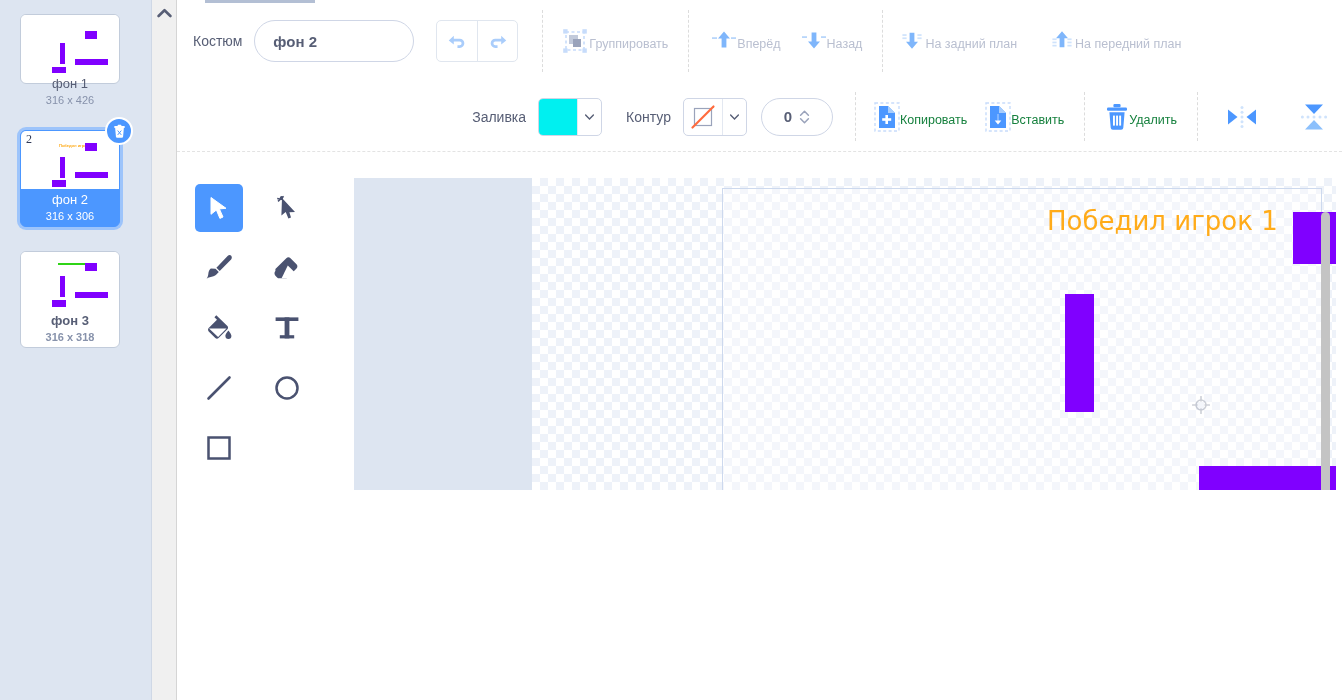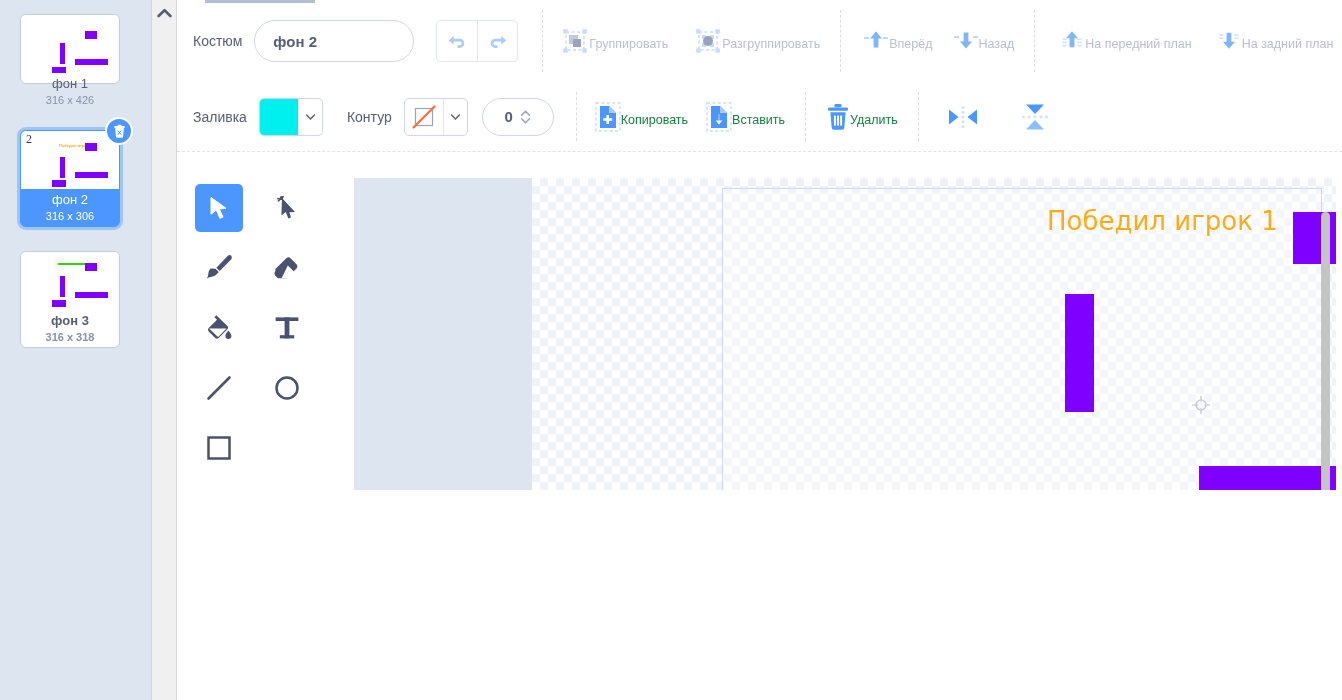--- a/index.html
+++ b/index.html
@@ -74,21 +74,21 @@
   
   #main { position: absolute; left: 177px; top: 0; right: 6px; height: 490px; background:#fff; }
 
   #top-tab-line {
     position: absolute; left: 28px; top: 0; width: 110px; height: 3px;
     background: #b3bfd4;
   }
 
   .toolbar { position: absolute; left: 0; width: 1165px; display: flex; align-items: center; }
   #toolbar-row1 { top: 0; height: 82px; padding-left: 16px; }
-  #toolbar-row2 { top: 82px; height: 70px; padding-left: 16px; border-bottom: 1px dashed #e3e3e3; }
+  #toolbar-row2 { top: 82px; height: 70px; padding-left: 16px; border-bottom: 1px dashed #e3e3e3; justify-content: flex-end; }
   #toolbar-row1::after{
     content:""; position:absolute; left:16px; right:0; bottom:0; height:0;
   }
 
   .tb-label { font-size: 14px; color: #575e75; margin-right: 12px; white-space: nowrap; }
 
   #costume-name-input {
     width: 160px; height: 42px; border-radius: 21px;
     border: 1px solid #cfd6e6; background: #ffffff;
     font-size: 15px; font-weight: bold; color: #575e75;
@@ -280,37 +280,20 @@
             <rect x="21.4" y="2.2" width="4.4" height="4.4" fill="#c7dcfb"></rect>
             <rect x="2.2" y="21.4" width="4.4" height="4.4" fill="#c7dcfb"></rect>
             <rect x="21.4" y="21.4" width="4.4" height="4.4" fill="#c7dcfb"></rect>
             <rect x="8" y="8" width="9" height="9" fill="#c2cadb"></rect>
             <rect x="12" y="12" width="8" height="8" fill="#9aa3bb"></rect>
           </svg>
         </div>
         <div class="tb-cap">Группировать</div>
       </div>
 
-      <div class="tb-item" style="margin-left:10px;">
-        <div class="tb-ico">
-          <svg width="28" height="28" viewBox="0 0 28 28">
-            <rect x="5" y="5" width="18" height="18" fill="none" stroke="#c7dcfb" stroke-width="1.6" stroke-dasharray="3 2.5"></rect>
-            <rect x="2.2" y="2.2" width="4.4" height="4.4" fill="#c7dcfb"></rect>
-            <rect x="21.4" y="2.2" width="4.4" height="4.4" fill="#c7dcfb"></rect>
-            <rect x="2.2" y="21.4" width="4.4" height="4.4" fill="#c7dcfb"></rect>
-            <rect x="21.4" y="21.4" width="4.4" height="4.4" fill="#c7dcfb"></rect>
-            <rect x="8" y="8" width="4" height="4" fill="#c7dcfb"></rect>
-            <rect x="16" y="8" width="4" height="4" fill="#c7dcfb"></rect>
-            <rect x="8" y="16" width="4" height="4" fill="#c7dcfb"></rect>
-            <rect x="16" y="16" width="4" height="4" fill="#c7dcfb"></rect>
-            <circle cx="14" cy="14" r="5" fill="#9aa3bb"></circle>
-          </svg>
-        </div>
-        <div class="tb-cap">Разгруппировать</div>
-      </div>
 
       <div class="tb-sep" style="margin-left:12px;"></div>
 
       <div class="tb-item" style="margin-left:14px;">
         <div class="tb-ico">
           <svg width="26" height="26" viewBox="0 0 26 26">
             <path d="M13 3.5l6 7h-3.6v9h-4.8v-9H7z" fill="#7fb6fb"></path>
             <rect x="1" y="9.2" width="5" height="1.8" fill="#b8d6fb"></rect>
             <rect x="20" y="9.2" width="5" height="1.8" fill="#b8d6fb"></rect>
           </svg>
@@ -323,48 +306,48 @@
           <svg width="26" height="26" viewBox="0 0 26 26">
             <path d="M13 20.5l-6-7h3.6v-9h4.8v9H19z" fill="#7fb6fb"></path>
             <rect x="1" y="8.2" width="5" height="1.8" fill="#b8d6fb"></rect>
             <rect x="20" y="8.2" width="5" height="1.8" fill="#b8d6fb"></rect>
           </svg>
         </div>
         <div class="tb-cap">Назад</div>
       </div>
 
       <div class="tb-sep" style="margin-left:12px;"></div>
+
+      <div class="tb-item" style="margin-left:8px;">
+        <div class="tb-ico">
+          <svg width="26" height="26" viewBox="0 0 26 26">
+            <path d="M13 20.8l6-7h-3.6v-9h-4.8v9H7z" fill="#7fb6fb"></path>
+            <rect x="3.4" y="6.2" width="4.2" height="1.7" fill="#cfe3fc"></rect>
+            <rect x="18.4" y="6.2" width="4.2" height="1.7" fill="#cfe3fc"></rect>
+            <rect x="3.4" y="9.4" width="4.2" height="1.7" fill="#cfe3fc"></rect>
+            <rect x="18.4" y="9.4" width="4.2" height="1.7" fill="#cfe3fc"></rect>
+          </svg>
+        </div>
+        <div class="tb-cap">На задний план</div>
+      </div>
 
       <div class="tb-item" style="margin-left:16px;">
         <div class="tb-ico">
           <svg width="26" height="26" viewBox="0 0 26 26">
             <path d="M13 3.2l6 7h-3.6v9h-4.8v-9H7z" fill="#7fb6fb"></path>
             <rect x="3.4" y="10.4" width="4.2" height="1.7" fill="#cfe3fc"></rect>
             <rect x="18.4" y="10.4" width="4.2" height="1.7" fill="#cfe3fc"></rect>
             <rect x="3.4" y="13.6" width="4.2" height="1.7" fill="#cfe3fc"></rect>
             <rect x="18.4" y="13.6" width="4.2" height="1.7" fill="#cfe3fc"></rect>
             <rect x="3.4" y="16.8" width="4.2" height="1.7" fill="#cfe3fc"></rect>
             <rect x="18.4" y="16.8" width="4.2" height="1.7" fill="#cfe3fc"></rect>
           </svg>
         </div>
         <div class="tb-cap">На передний план</div>
       </div>
-
-      <div class="tb-item" style="margin-left:8px;">
-        <div class="tb-ico">
-          <svg width="26" height="26" viewBox="0 0 26 26">
-            <path d="M13 20.8l6-7h-3.6v-9h-4.8v9H7z" fill="#7fb6fb"></path>
-            <rect x="3.4" y="6.2" width="4.2" height="1.7" fill="#cfe3fc"></rect>
-            <rect x="18.4" y="6.2" width="4.2" height="1.7" fill="#cfe3fc"></rect>
-            <rect x="3.4" y="9.4" width="4.2" height="1.7" fill="#cfe3fc"></rect>
-            <rect x="18.4" y="9.4" width="4.2" height="1.7" fill="#cfe3fc"></rect>
-          </svg>
-        </div>
-        <div class="tb-cap">На задний план</div>
-      </div>
     </div>
 
     <div class="toolbar" id="toolbar-row2">
 
       <div class="tb-label">Заливка</div>
       <div class="swatch-ctl">
         <div class="swatch-box" id="fill-swatch" style="background: rgb(0, 240, 240);"></div>
         <div class="swatch-arrow">
           <svg width="9" height="6" viewBox="0 0 9 6">
             <path d="M0.6 1L4.5 5L8.4 1" stroke="#575e75" stroke-width="1.4" fill="none" stroke-linecap="round"></path>

